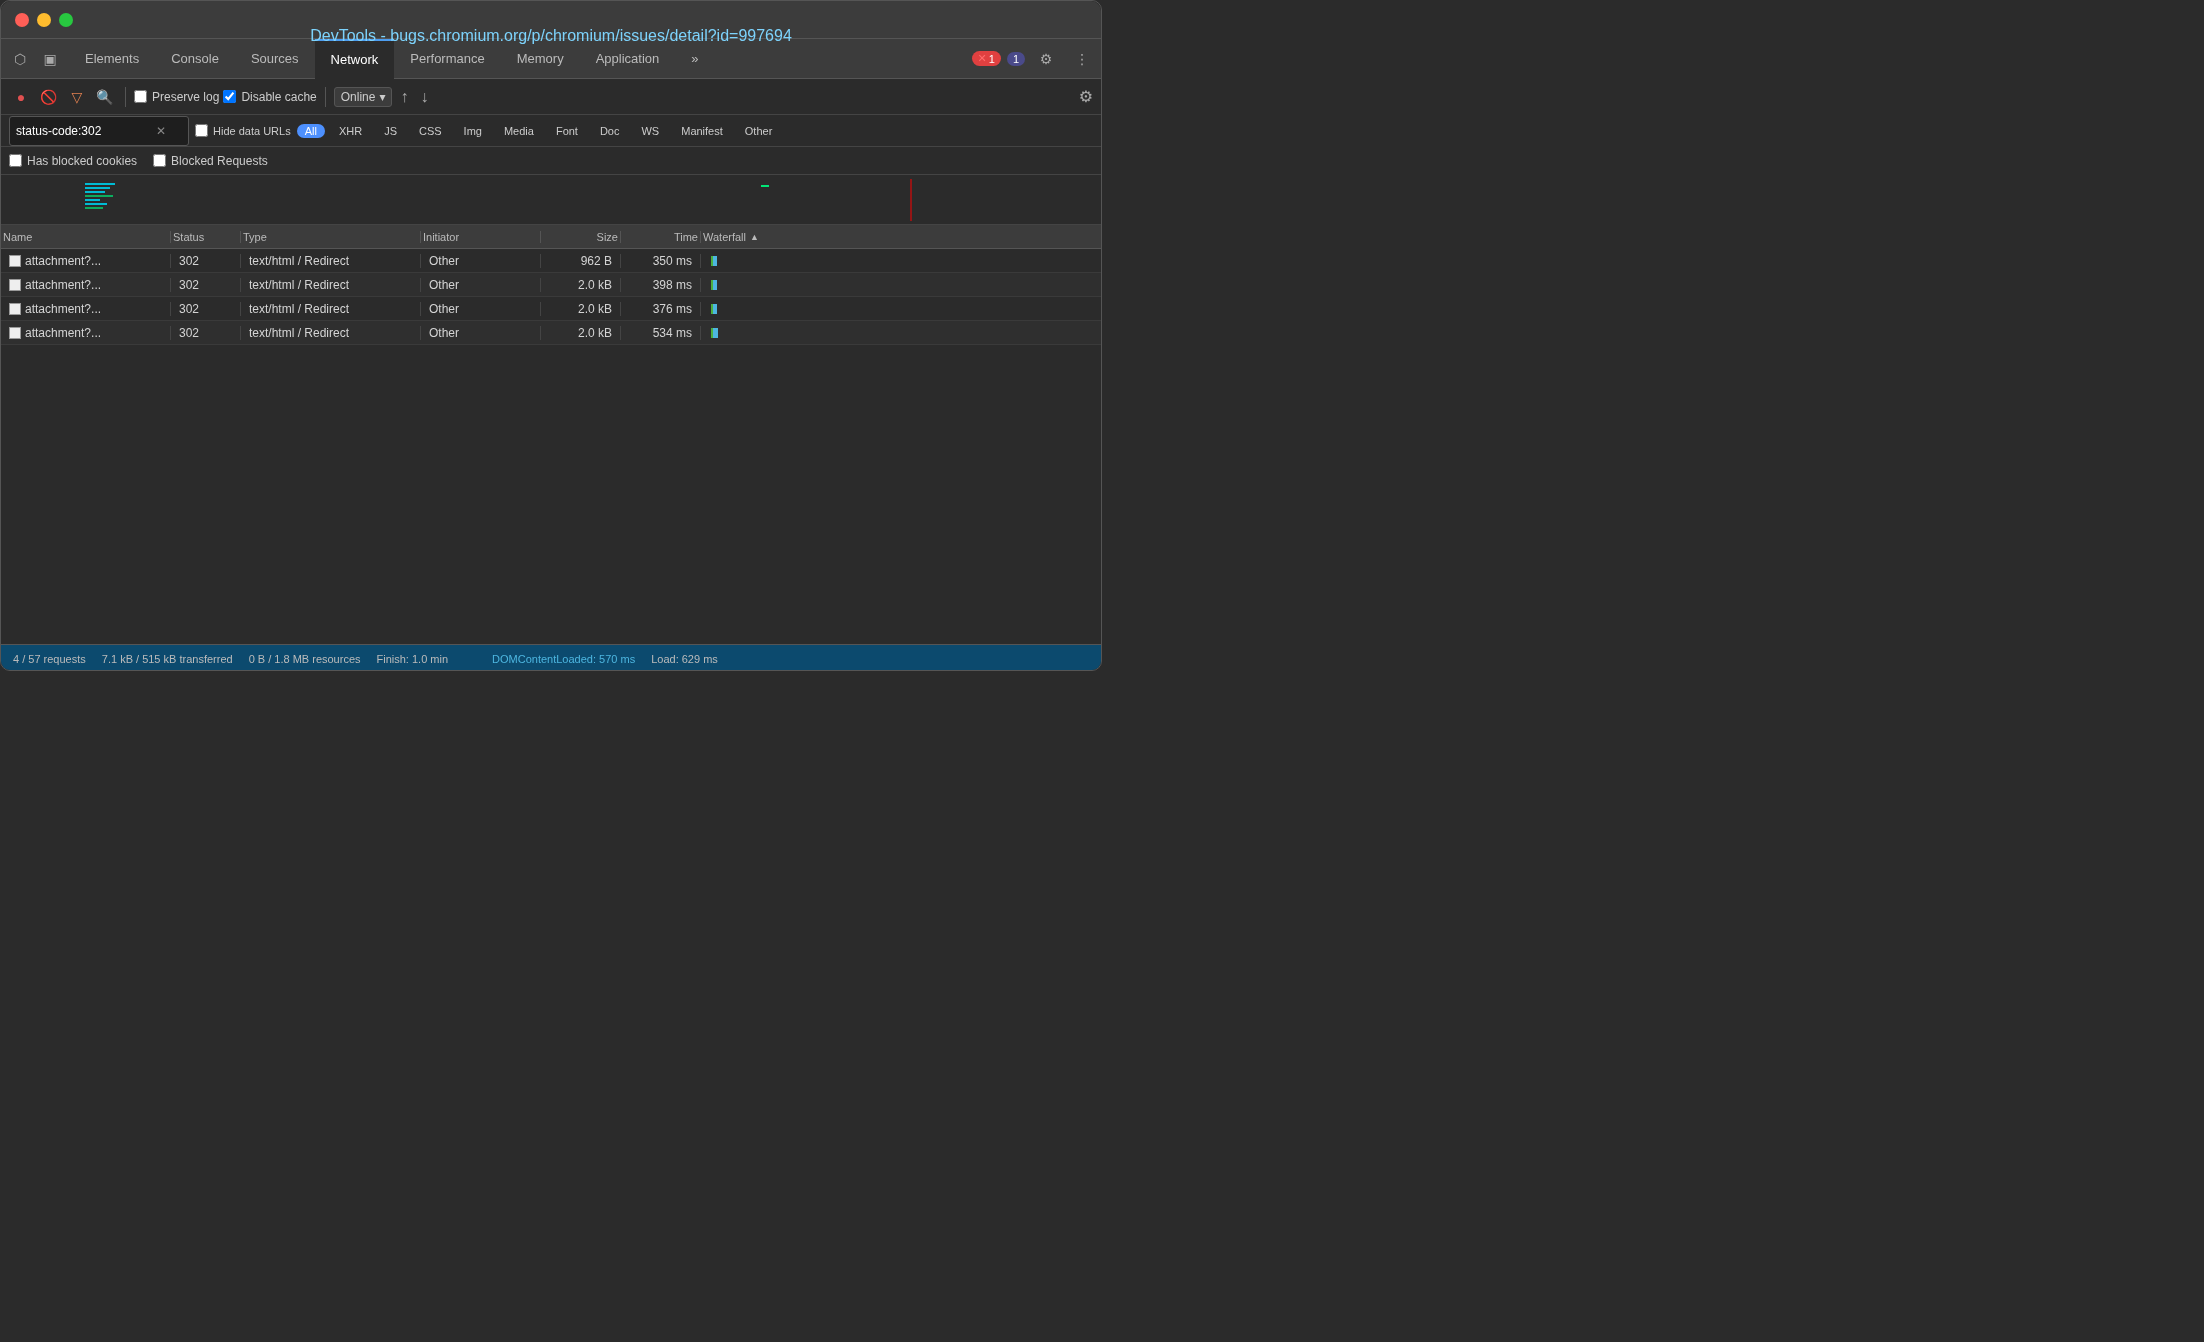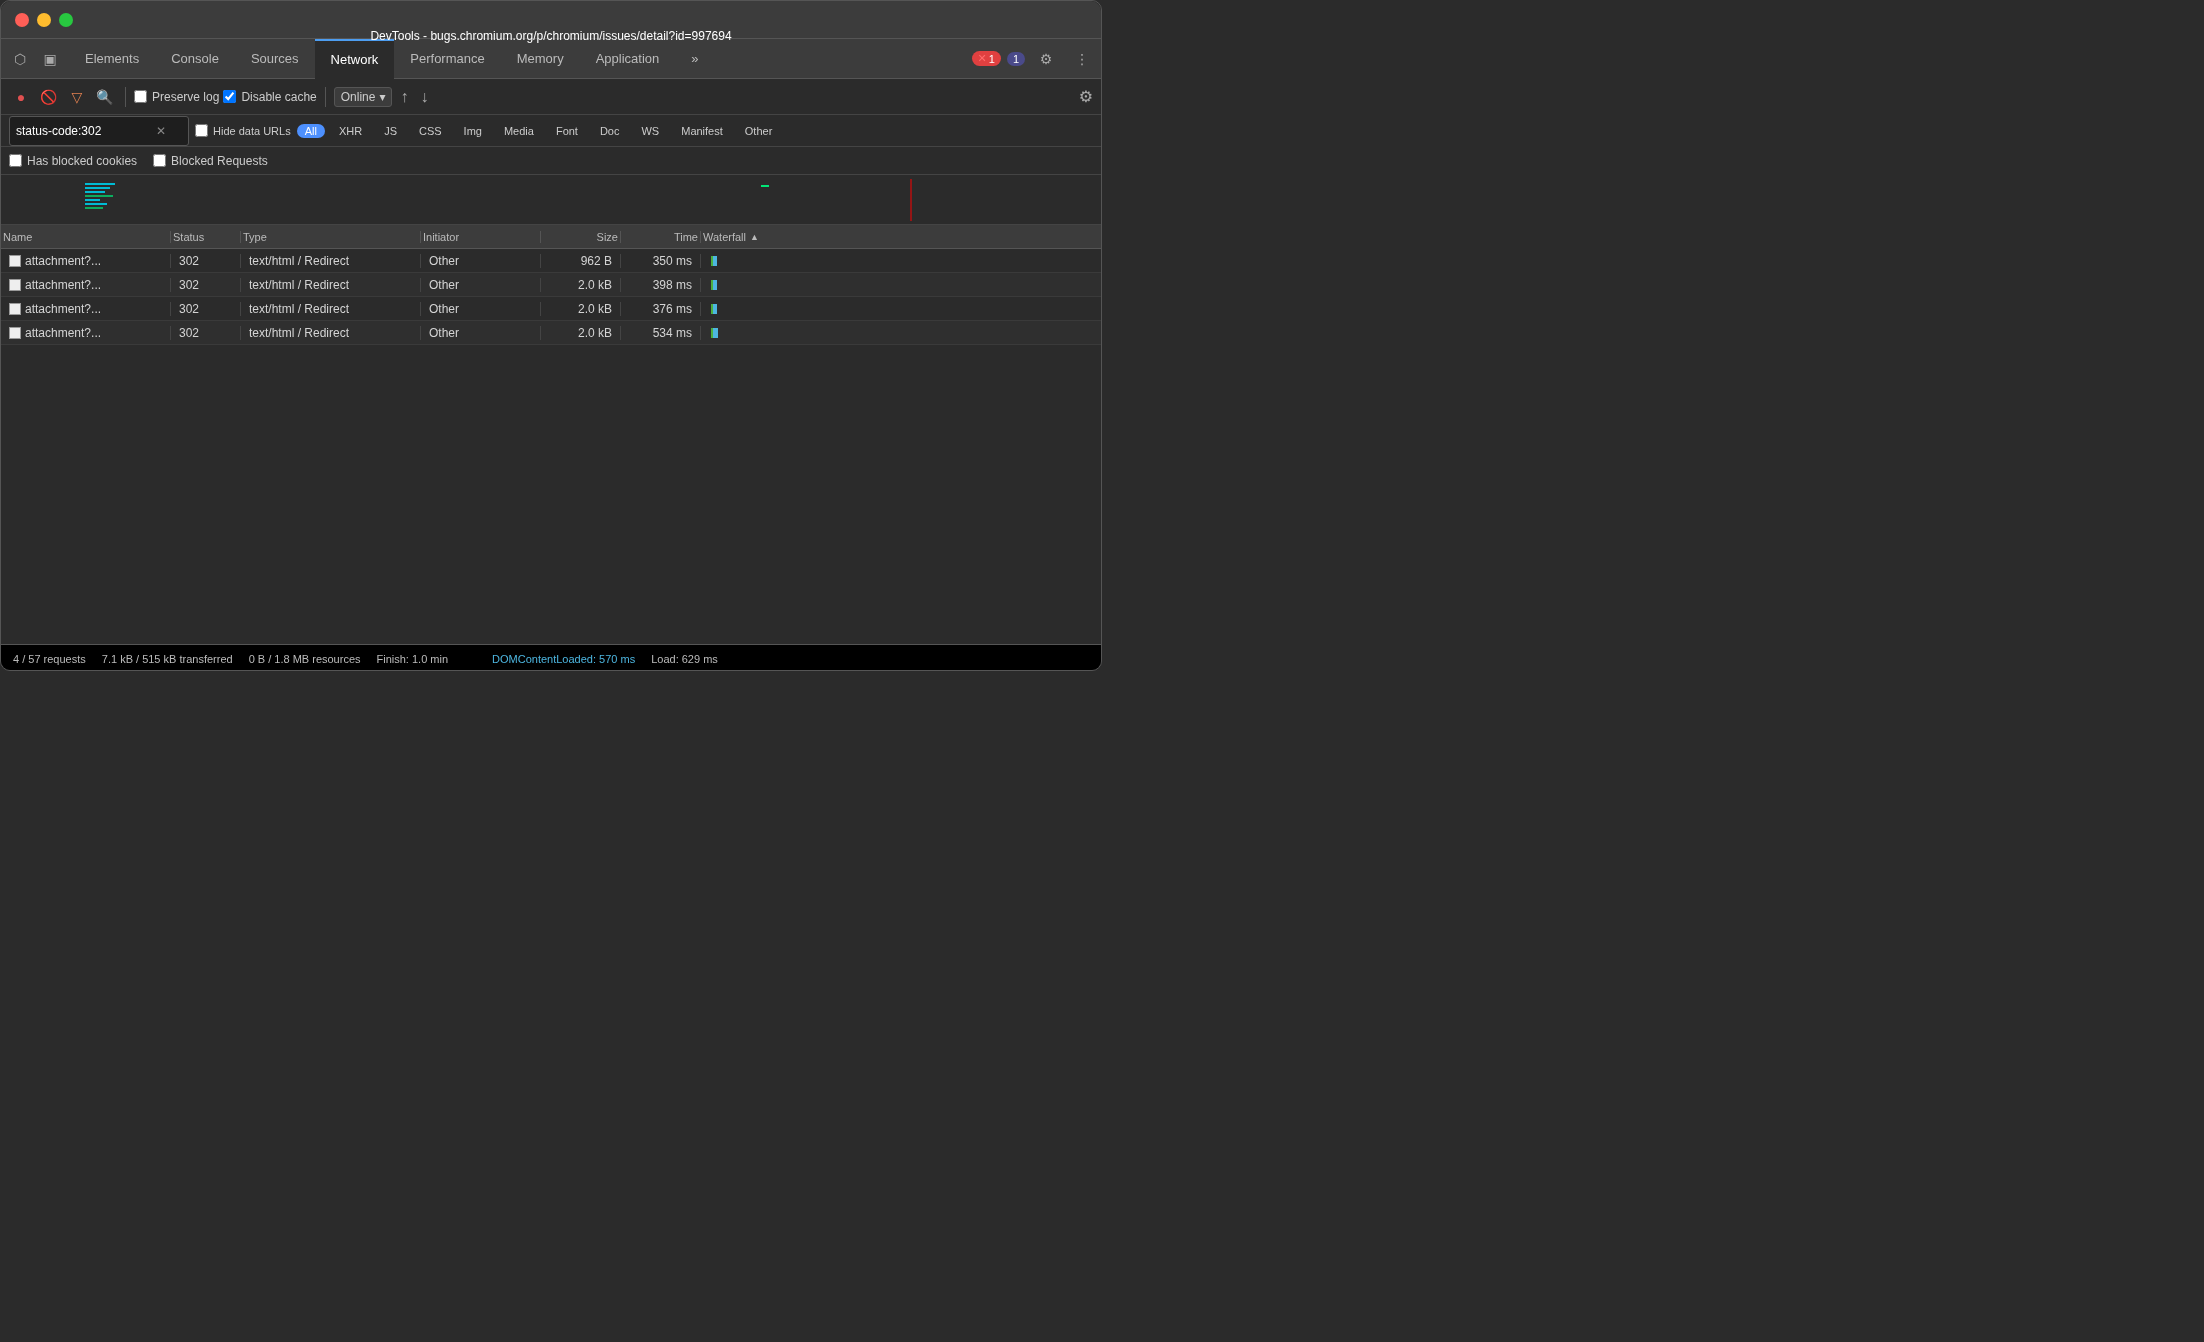--- a/index.html
+++ b/index.html
@@ -35,22 +35,22 @@
     }
     .traffic-light {
       width: 14px;
       height: 14px;
       border-radius: 50%;
     }
     .tl-red { background: #ff5f57; }
     .tl-yellow { background: #febc2e; }
     .tl-green { background: #28c840; }
     .title-text {
-      color: #ffffff;
-      font-size: 12px;
+      color: #7dd3fc;
+      font-size: 16px;
       margin-top: 33px;
     }
 
     
     .tabs-row {
       background: #3c3c3c;
       height: 40px;
       display: flex;
       align-items: center;
       border-bottom: 1px solid #555;
@@ -325,21 +325,21 @@
     .file-icon {
       width: 12px;
       height: 12px;
       background: #eee;
       border: 1px solid #999;
       flex-shrink: 0;
     }
 
     
     .status-bar {
-      background: #000000;
+      background: #0c4a6e;
       height: 28px;
       display: flex;
       align-items: center;
       padding: 0 12px;
       gap: 16px;
       border-top: 1px solid #555;
       font-size: 11px;
       color: #bbb;
     }
     .status-item {

